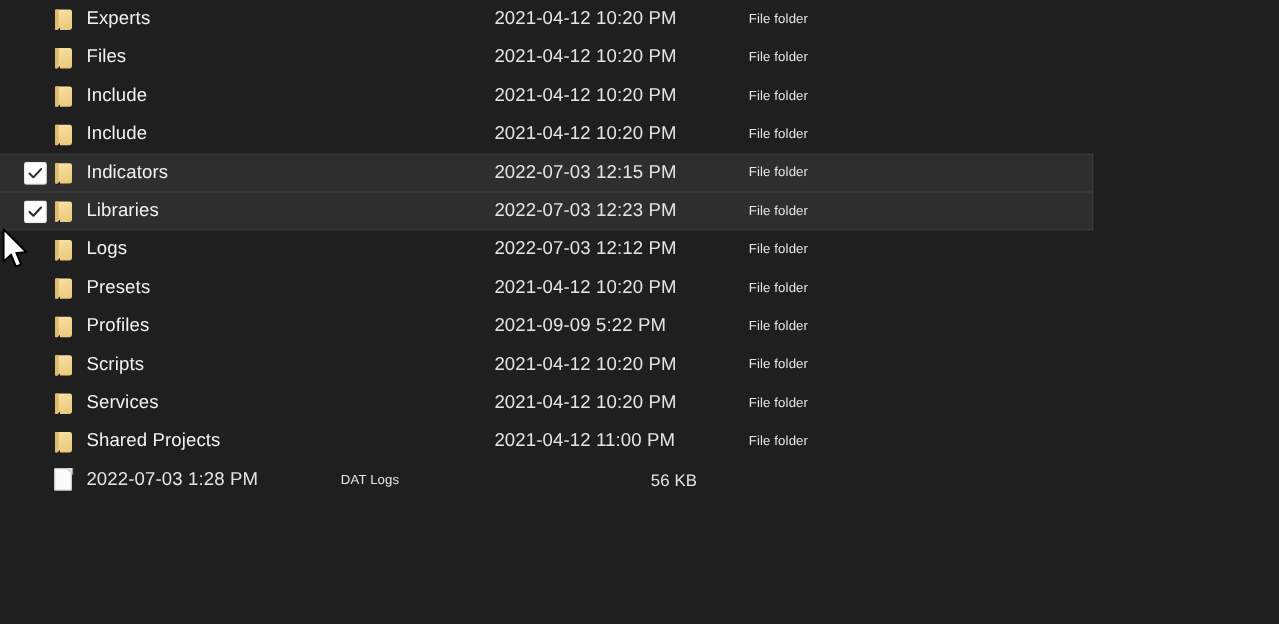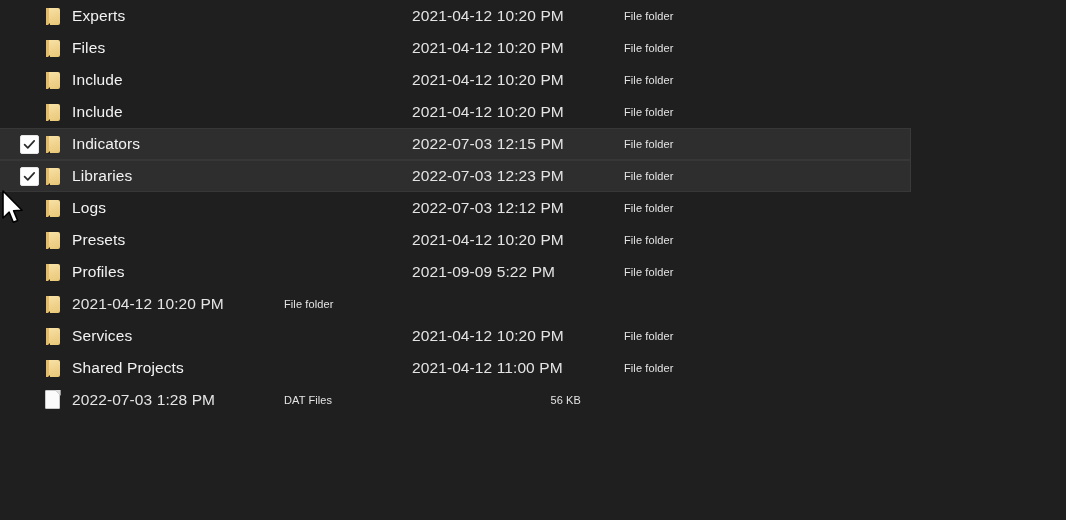--- a/index.html
+++ b/index.html
@@ -153,21 +153,21 @@
     min-width: 215px;
     color: #e4e4e4;
     font-size: 11px;
     letter-spacing: 0.1px;
   }
   .c-size {
     width: 82px;
     min-width: 82px;
     text-align: right;
     color: #e4e4e4;
-    font-size: 11px;
+    font-size: 14px;
     letter-spacing: 0.1px;
   }
 
   
   #cursor {
     position: absolute;
     left: 1px;
     top: 189px;
     width: 26px;
     height: 38px;
@@ -321,20 +321,21 @@
     </div>
     <div class="row">
       <div class="cell c-check"></div>
       <div class="cell c-icon">
         <span class="folder-ic">
           <span class="body"></span>
           <span class="spine"></span>
           <span class="notch"></span>
         </span>
       </div>
+      <div class="cell c-name">Scripts</div>
       <div class="cell c-date">2021-04-12 10:20 PM</div>
       <div class="cell c-type">File folder</div>
       <div class="cell c-size"></div>
     </div>
     <div class="row">
       <div class="cell c-check"></div>
       <div class="cell c-icon">
         <span class="folder-ic">
           <span class="body"></span>
           <span class="spine"></span>
@@ -363,20 +364,20 @@
     <div class="row">
       <div class="cell c-check"></div>
       <div class="cell c-icon">
         <span class="doc-ic">
           <span class="page"></span>
           <span class="fold"></span>
           <span class="fold2"></span>
         </span>
       </div>
       <div class="cell c-date">2022-07-03 1:28 PM</div>
-      <div class="cell c-type">DAT Files</div>
+      <div class="cell c-type">DAT Logs</div>
       <div class="cell c-size">56 KB</div>
     </div>
   </div>
 
 <svg id="cursor" viewBox="0 0 26 38" xmlns="http://www.w3.org/2000/svg" style="left: 1px; top: 189px;">
   <path d="M2,2 L2,29 L8.2,23.2 L12.3,33.2 L16.6,31.4 L12.6,21.7 L21,21.2 Z" fill="#ffffff" stroke="#000000" stroke-width="1.6" stroke-linejoin="round"></path>
 </svg>
 
 </body></html>

